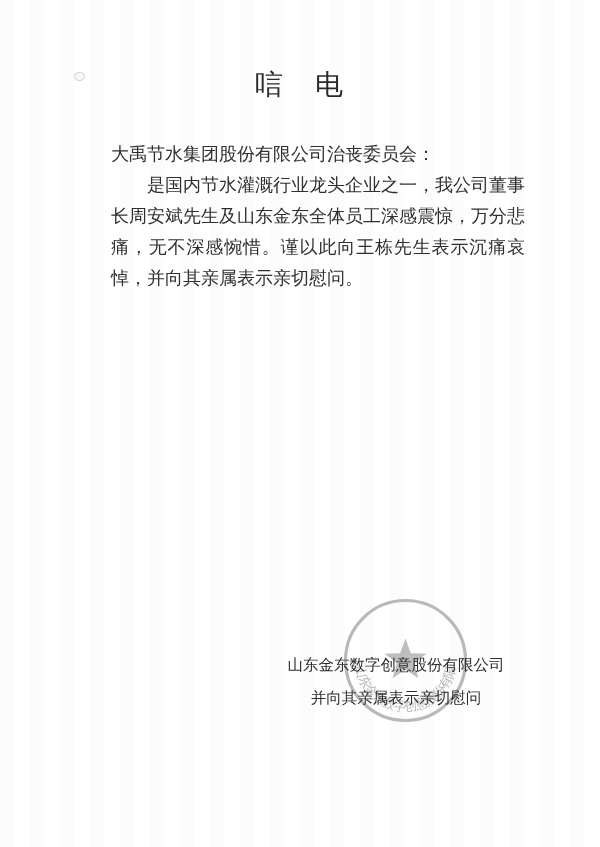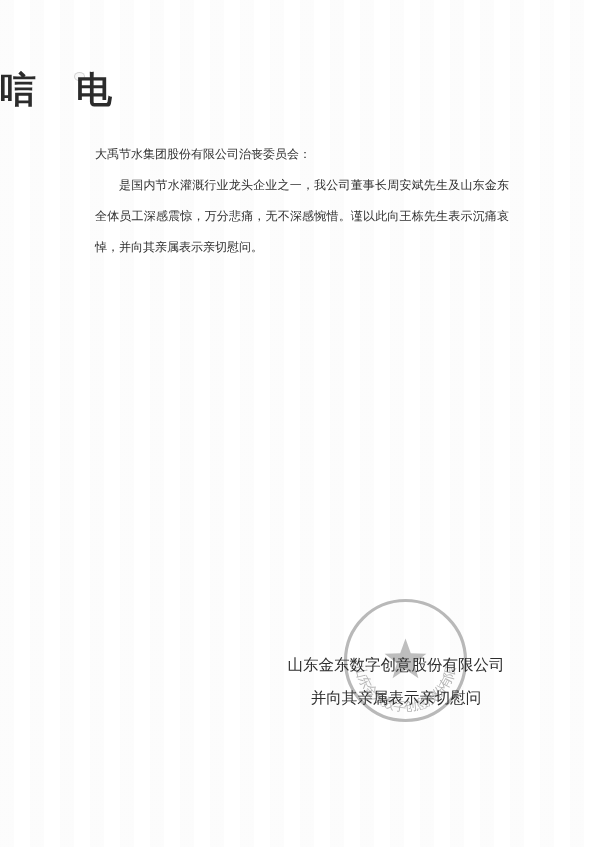--- a/index.html
+++ b/index.html
@@ -8,27 +8,28 @@
     width:600px;height:847px;
     background:#ffffff;
     background-image:
       repeating-linear-gradient(90deg, rgba(120,120,120,0.022) 0px, rgba(120,120,120,0.022) 14px, rgba(255,255,255,0) 14px, rgba(255,255,255,0) 30px);
     font-family:"Liberation Serif","DejaVu Serif",serif;
     color:#2e2e2e;
     overflow:hidden;
   }
   .doc-title{
     position:absolute;top:66px;left:0;width:100%;
-    font-size:36px;font-weight:bold;
+    text-align:center;
+    font-size:28px;font-weight:normal;
     letter-spacing:2px;
     color:#2b2b2b;
   }
   .letter-body{
-    position:absolute;left:95px;top:139px;width:414px;
-    font-size:12px;line-height:31px;
+    position:absolute;left:111px;top:139px;width:414px;
+    font-size:18px;line-height:31px;
     text-align:justify;
     color:#2f2f2f;
   }
   .letter-body p{margin:0;padding:0;text-indent:2em;}
   .letter-body p.salutation{text-indent:0;}
   .sign-block{
     position:absolute;left:240px;top:648px;width:312px;
     text-align:center;
     font-size:15.5px;line-height:33px;
     color:#2d2d2d;

